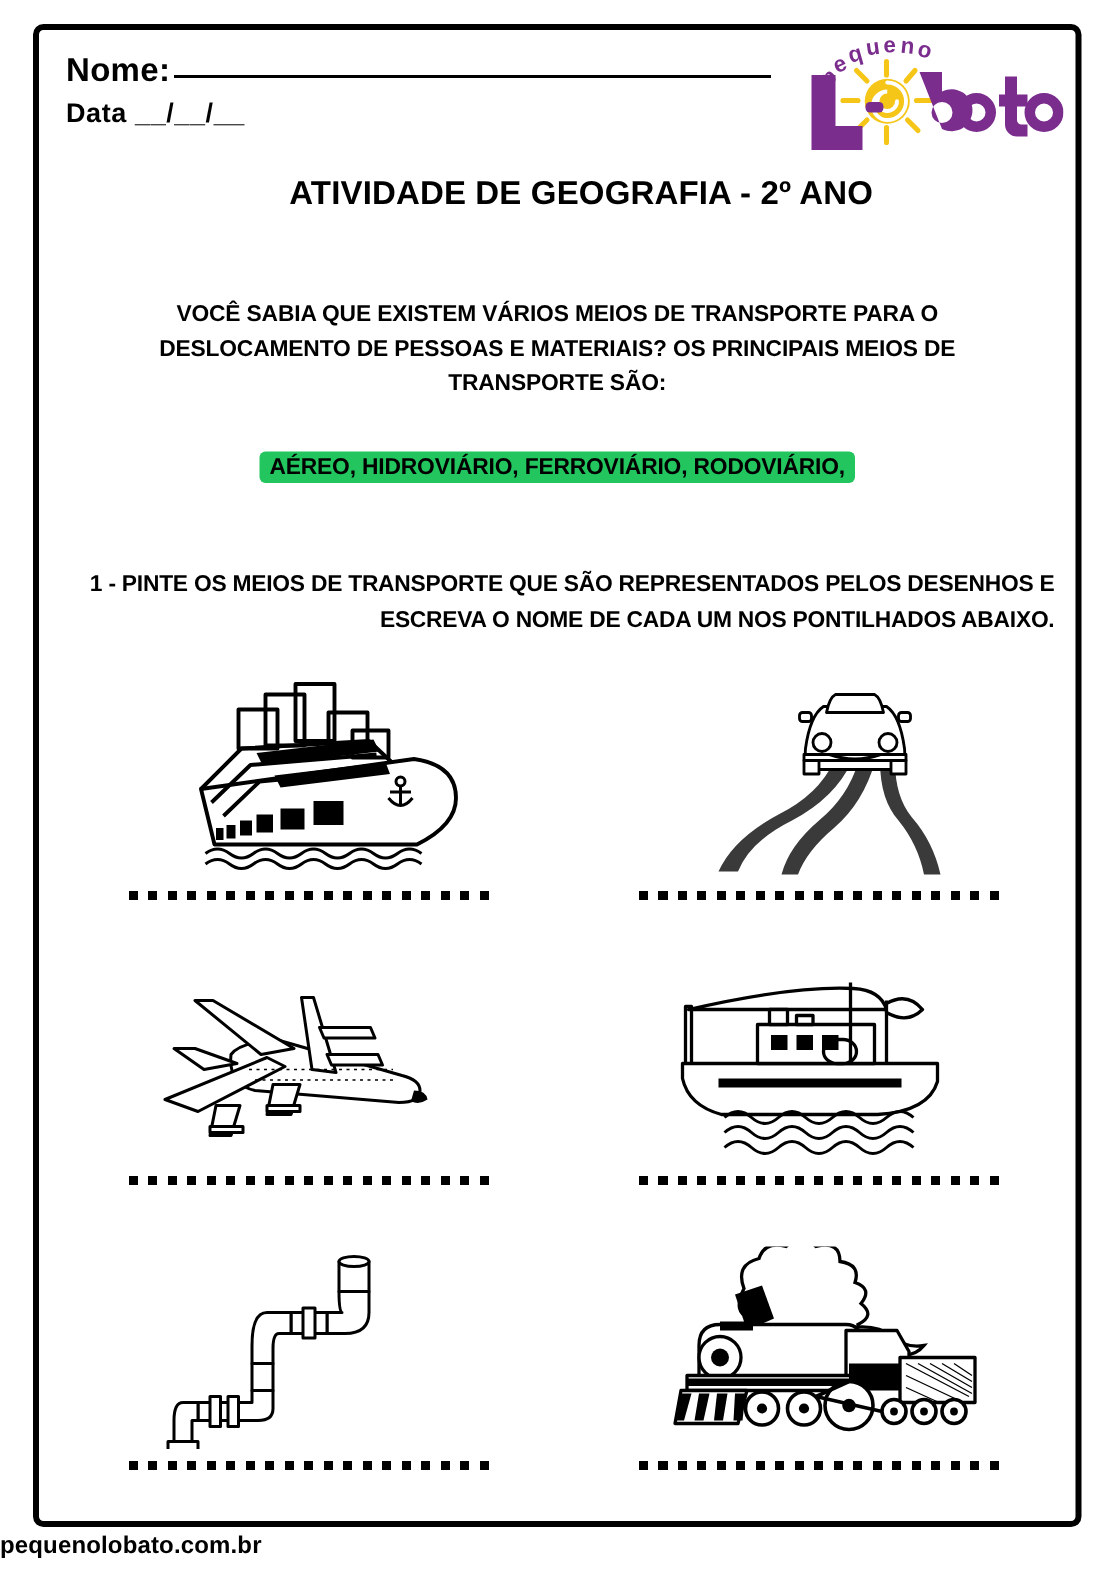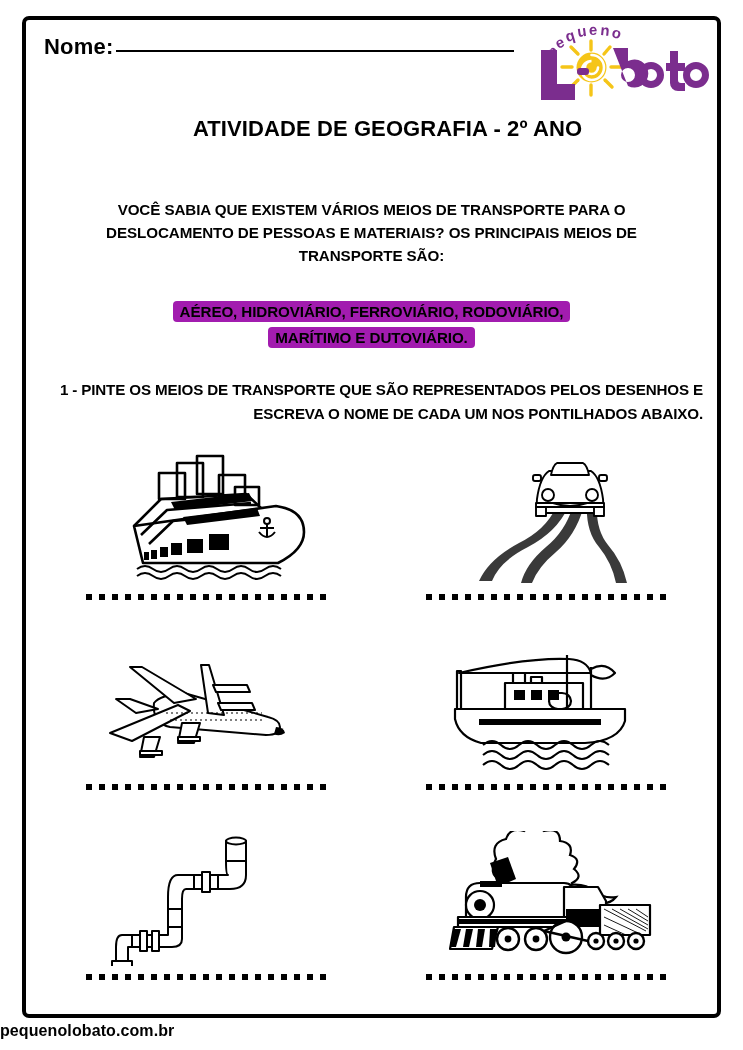--- a/index.html
+++ b/index.html
@@ -109,21 +109,21 @@
     left: 0;
     right: 0;
     top: 279px;
     text-align: center;
     font-size: 15.2px;
     font-weight: bold;
     line-height: 1.72;
     letter-spacing: -0.1px;
   }
   #highlight-wrap span.hl {
-    background: #a21caf;
+    background: #22c55e;
     border-radius: 4px;
     padding: 2px 7px;
     box-decoration-break: clone;
     -webkit-box-decoration-break: clone;
   }
 
   
   #question {
     position: absolute;
     left: 8px;
@@ -184,20 +184,21 @@
 </style>
 </head>
 <body>
 
 <div id="page-frame">
 
   <div id="header-block">
     <div class="field-row">
       <span class="field-label">Nome:</span><span class="field-rule"></span>
     </div>
+    <div id="date-row">Data __/__/__</div>
   </div>
 
   <div id="logo">
     <svg width="176" height="86" viewBox="0 0 176 86" xmlns="http://www.w3.org/2000/svg">
 
       <g fill="#7B2D8E" font-family="Liberation Sans, sans-serif" font-size="15" font-weight="bold">
         <text transform="translate(18,34) rotate(-32)">p</text>
         <text transform="translate(25,25) rotate(-24)">e</text>
         <text transform="translate(34,18) rotate(-16)">q</text>
         <text transform="translate(45,13) rotate(-8)">u</text>
@@ -232,21 +233,20 @@
       </g>
     </svg>
   </div>
 
   <div id="title-main">ATIVIDADE DE GEOGRAFIA - 2º ANO</div>
 
   <div id="intro">VOCÊ SABIA QUE EXISTEM VÁRIOS MEIOS DE TRANSPORTE PARA O DESLOCAMENTO DE PESSOAS E MATERIAIS? OS PRINCIPAIS MEIOS DE TRANSPORTE SÃO:</div>
 
   <div id="highlight-wrap">
     <div><span class="hl">AÉREO, HIDROVIÁRIO, FERROVIÁRIO, RODOVIÁRIO,</span></div>
-    <div><span class="hl">MARÍTIMO E DUTOVIÁRIO.</span></div>
   </div>
 
   <div id="question">1 - PINTE OS MEIOS DE TRANSPORTE QUE SÃO REPRESENTADOS PELOS DESENHOS E ESCREVA O NOME DE CADA UM NOS PONTILHADOS ABAIXO.</div>
 
   <div id="grid">
 
     <div class="cell">
       <div class="art">
         <svg width="210" height="135" viewBox="0 0 210 135">
           <g fill="none" stroke="#000" stroke-width="2.6" stroke-linejoin="round">

